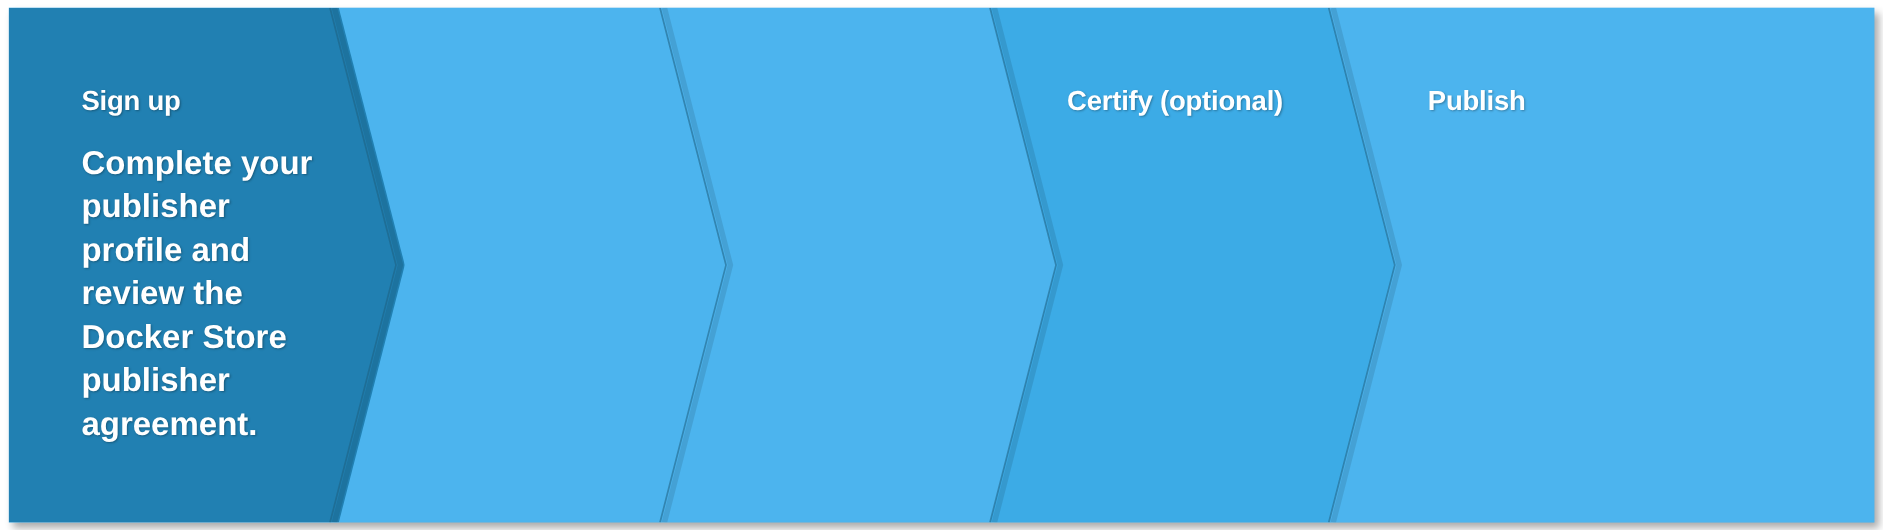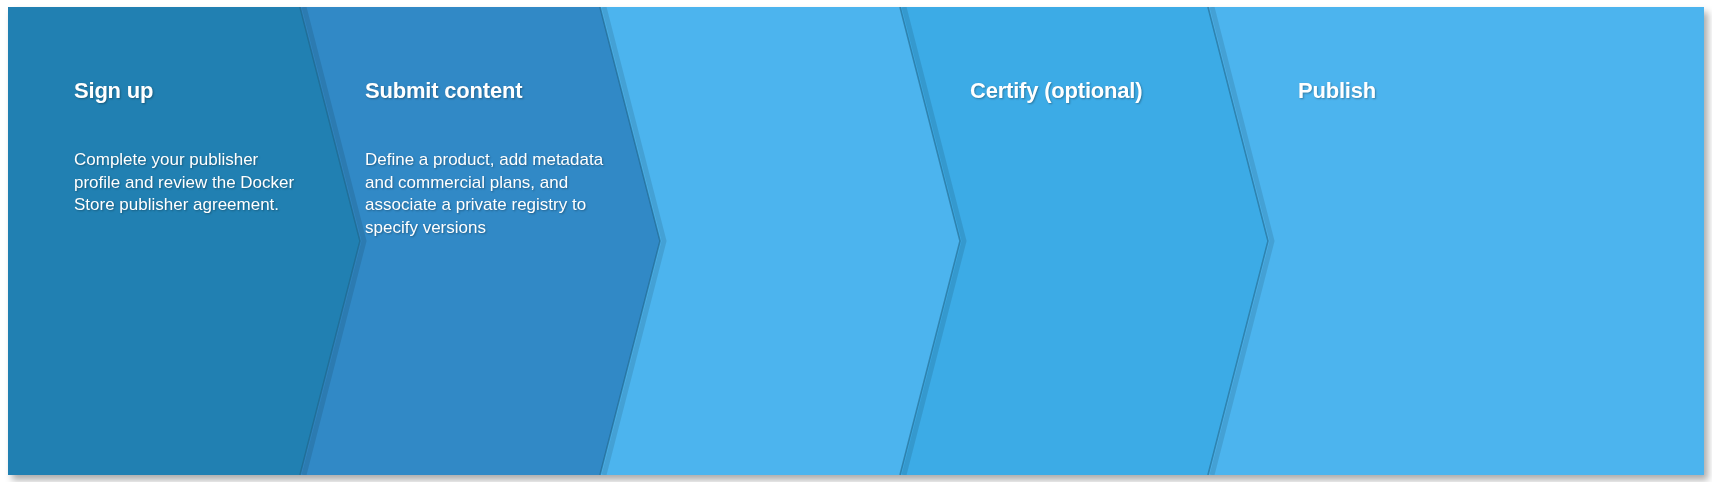--- a/index.html
+++ b/index.html
@@ -55,31 +55,31 @@
   
   .chevron-text {
     position: absolute;
     top: 72px;
     color: #ffffff;
     text-shadow: 1px 1px 2px rgba(0,0,0,0.30);
     z-index: 5;
   }
 
   .step-title {
-    font-size: 22px;
+    font-size: 25px;
     font-weight: bold;
     line-height: 1.1;
-    margin: 0 0 46px 0;
+    margin: 0 0 22px 0;
     letter-spacing: -0.2px;
     white-space: nowrap;
   }
 
   .step-desc {
-    font-size: 17px;
-    font-weight: normal;
+    font-size: 30px;
+    font-weight: bold;
     line-height: 1.32;
     margin: 0;
   }
 
   
   .seam {
     position: absolute;
     top: 0;
     height: 100%;
     width: 100%;
@@ -97,27 +97,20 @@
     <div class="chevron-layer">
 
       <div class="chevron" style="left:0px; width:360px;">
         <div class="chevron-body" style="background:#2180B2; clip-path: polygon(0 0, 300px 0, 360px 234px, 300px 468px, 0 468px);"></div>
         <div class="chevron-text" style="left:66px; width:232px;">
           <p class="step-title">Sign up</p>
           <p class="step-desc">Complete your publisher profile and review the Docker Store publisher agreement.</p>
         </div>
       </div>
 
-      <div class="chevron" style="left:292px; width:360px;">
-        <div class="chevron-body" style="background:#3189C6; clip-path: polygon(0 0, 300px 0, 360px 234px, 300px 468px, 0 468px, 60px 234px);"></div>
-        <div class="chevron-text" style="left:65px; width:243px;">
-          <p class="step-title">Submit content</p>
-          <p class="step-desc">Define a product, add metadata and commercial plans, and associate a private registry to specify versions</p>
-        </div>
-      </div>
 
 
       <div class="chevron" style="left:892px; width:368px;">
         <div class="chevron-body" style="background:#3CABE6; clip-path: polygon(0 0, 308px 0, 368px 234px, 308px 468px, 0 468px, 60px 234px);"></div>
         <div class="chevron-text" style="left:70px; width:252px;">
           <p class="step-title">Certify (optional)</p>
         </div>
       </div>
 
       <div class="chevron" style="left:1200px; width:496px;">

